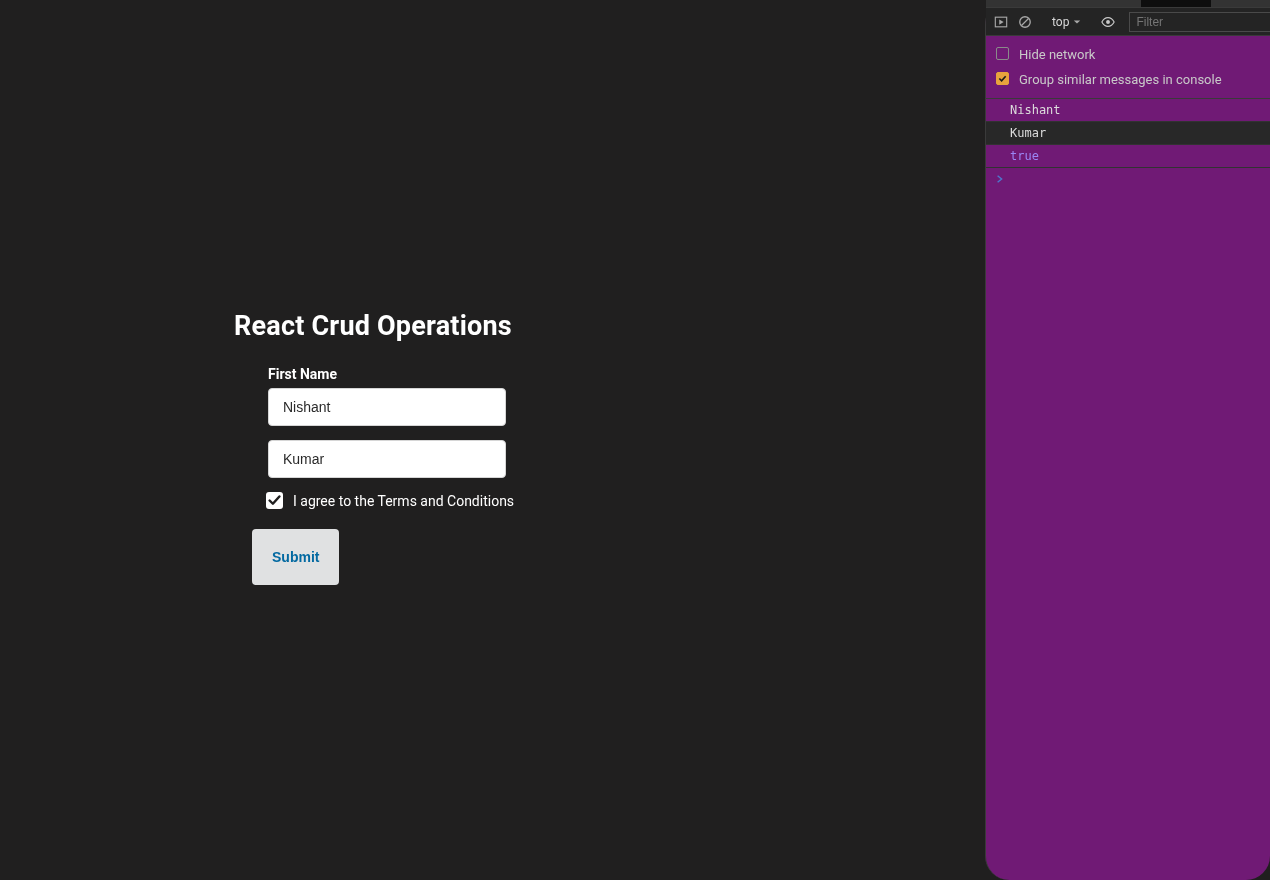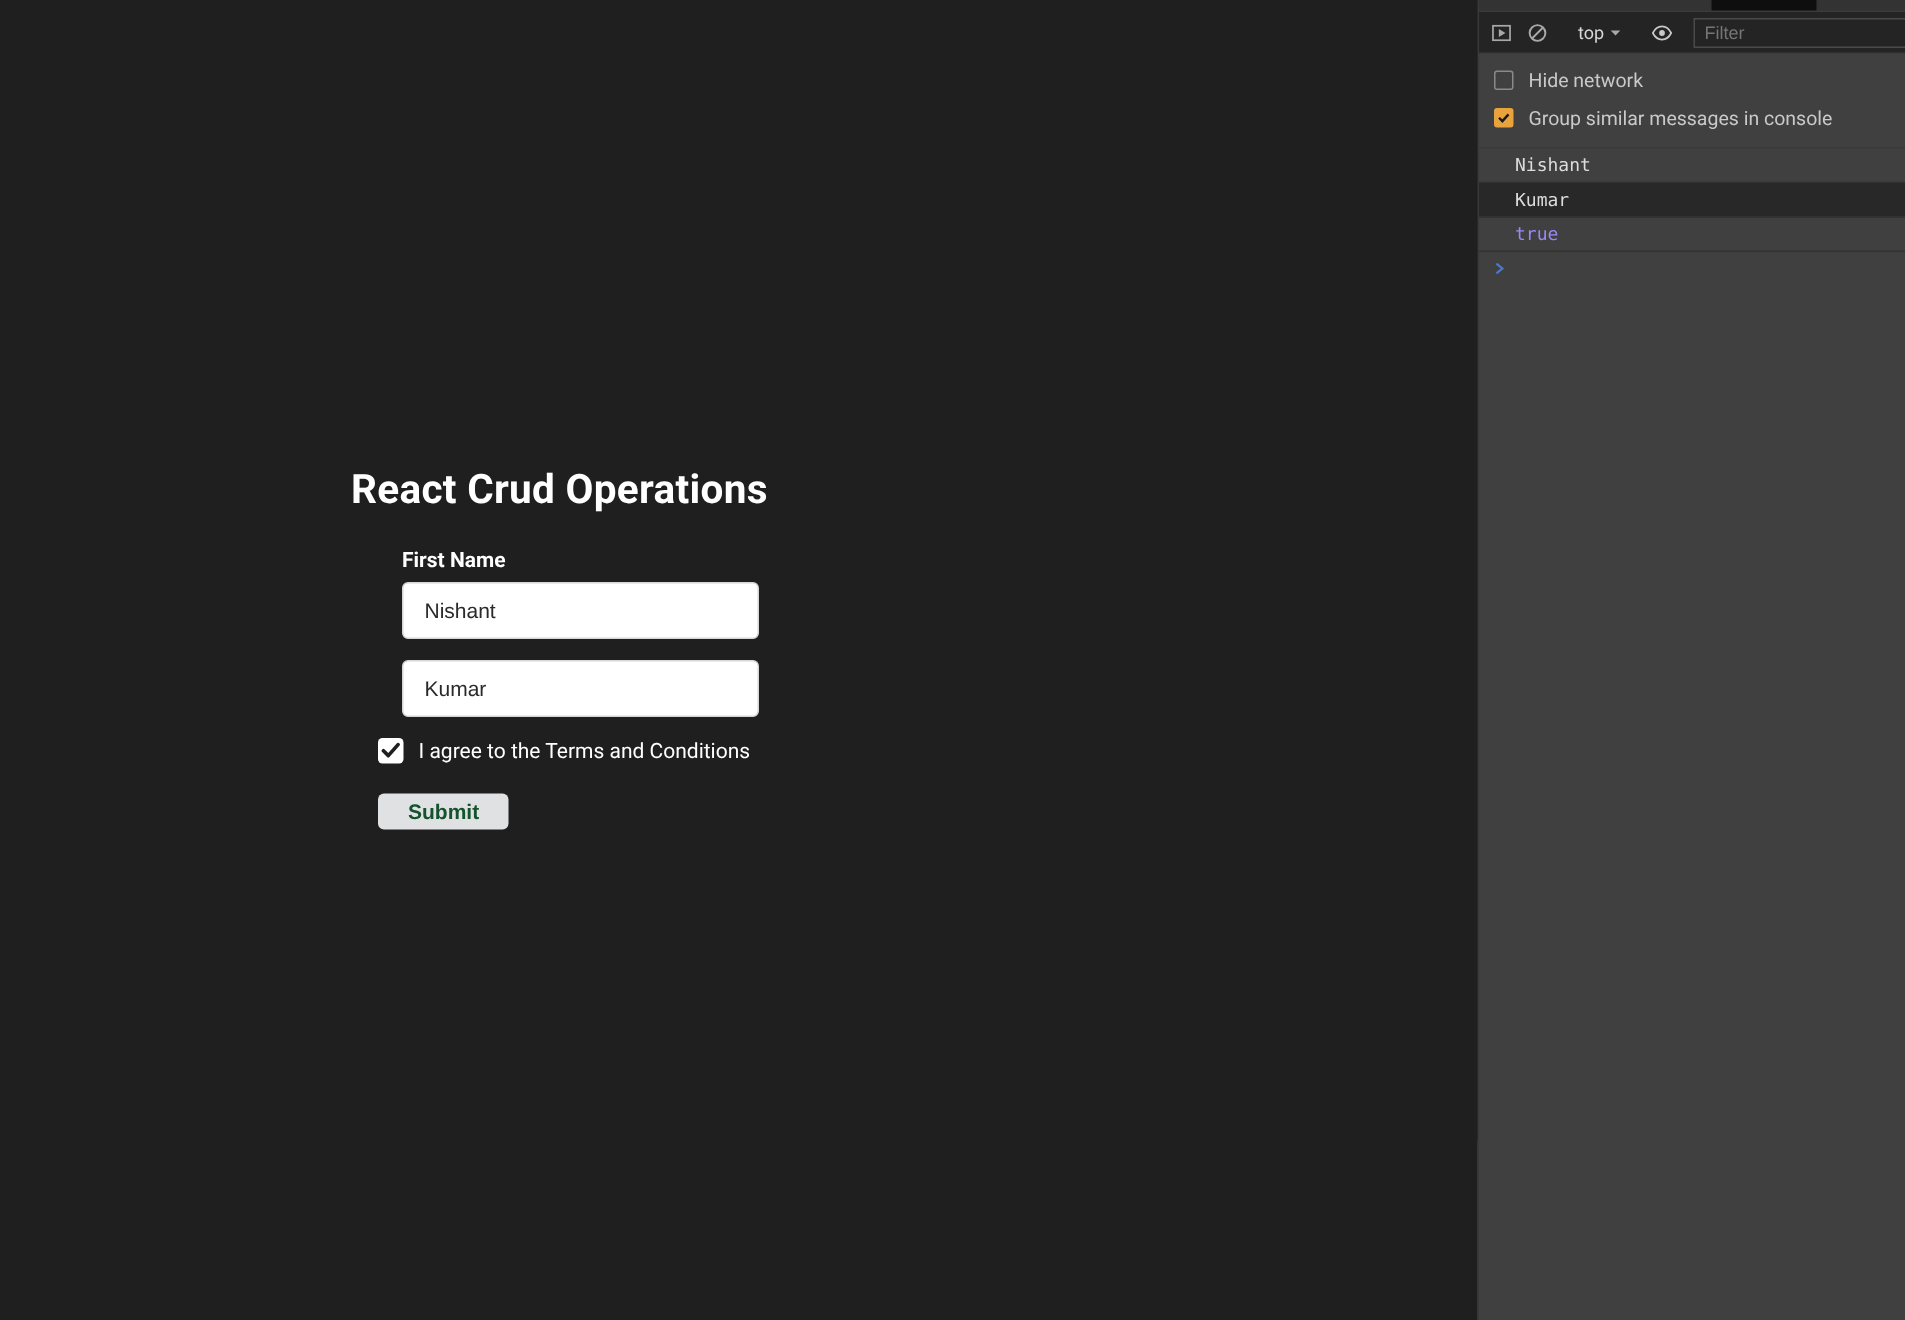--- a/index.html
+++ b/index.html
@@ -42,21 +42,21 @@
     height: 38px;
     background: #ffffff;
     border: 1px solid #d6d6d6;
     border-radius: 4px;
     padding: 0 14px;
     font-size: 14px;
     color: #2a2a2a;
     outline: none;
   }
   .check-row {
-    margin-left: 18px;
+    margin-left: 32px;
     display: flex;
     align-items: center;
     gap: 10px;
     margin-top: 10px;
     margin-bottom: 20px;
   }
   .custom-checkbox {
     width: 17px;
     height: 17px;
     background: #ffffff;
@@ -64,39 +64,40 @@
     display: flex;
     align-items: center;
     justify-content: center;
     cursor: pointer;
   }
   .custom-checkbox svg { width: 13px; height: 13px; }
   .check-label { font-size: 14px; color: #ffffff; }
   .submit-btn {
     margin-left: 18px;
     background: #e0e1e2;
-    color: #14532d;
+    color: #0369a1;
     font-size: 14px;
     font-weight: 600;
     border: none;
     border-radius: 4px;
-    padding: 4px 20px;
+    padding: 20px 20px;
     cursor: pointer;
   }
 
   
   .devtools {
     width: 285px;
     height: 880px;
-    background: #404040;
+    background: #701a75;
     border-left: 1px solid #3a3a3a;
     display: flex;
     flex-direction: column;
     font-size: 12px;
     color: #bcbcbc;
+    border-radius: 24px;
   }
   .dt-tabstrip {
     height: 8px;
     background: #333333;
     border-bottom: 1px solid #3a3a3a;
     position: relative;
   }
   .dt-tab-active {
     position: absolute;
     left: 155px;

